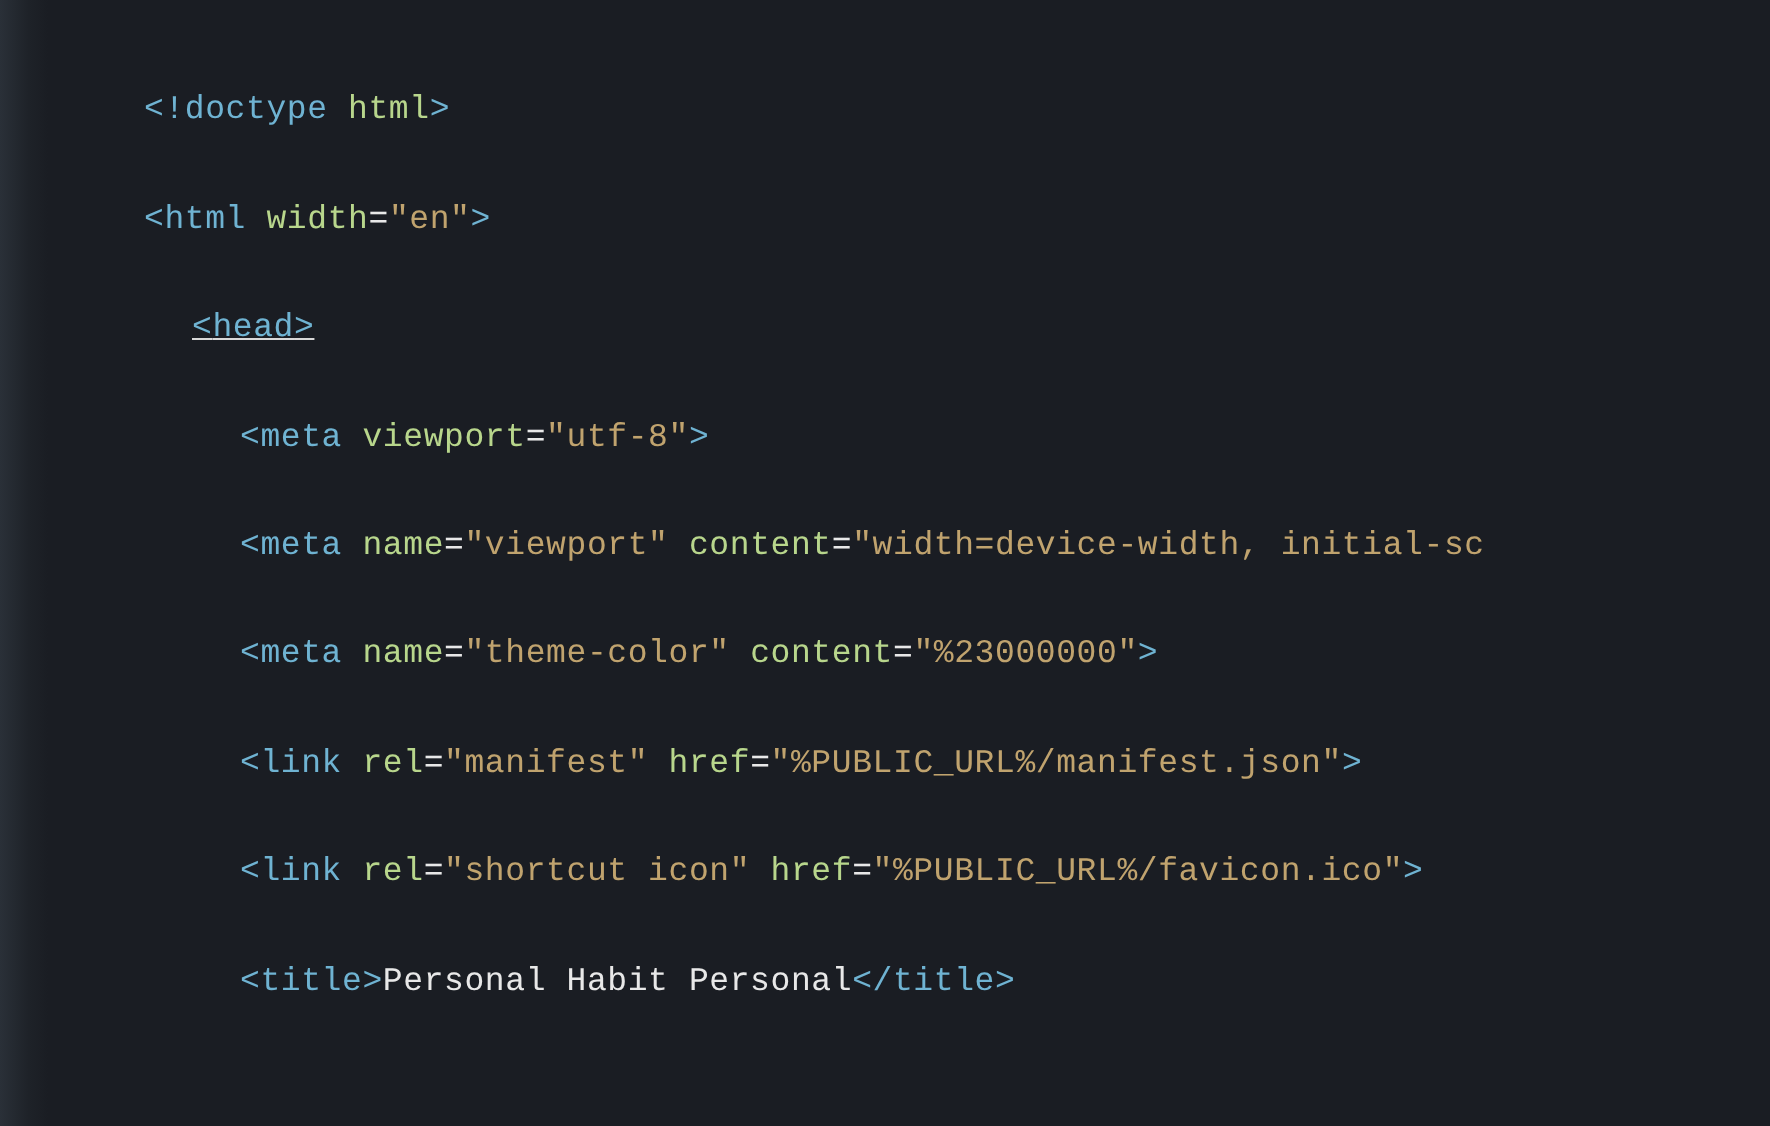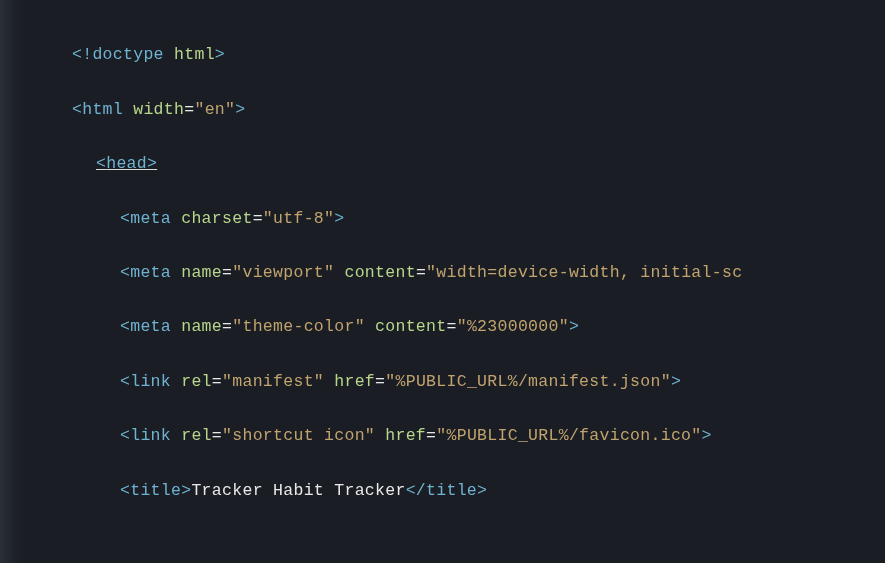--- a/index.html
+++ b/index.html
@@ -40,26 +40,26 @@
 </style>
 </head>
 <body>
 
 <div class="editor-wrap">
   <div class="gutter"></div>
   <div class="code-area">
 <span class="line"><span class="punct">&lt;!</span><span class="tag">doctype</span><span> </span><span class="attr">html</span><span class="punct">&gt;</span></span>
 <span class="line"><span class="punct">&lt;</span><span class="tag">html</span><span> </span><span class="attr">width</span><span class="txt">=</span><span class="str">"en"</span><span class="punct">&gt;</span></span>
 <span class="line i1"><span class="punct">&lt;</span><span class="tag">head</span><span class="punct">&gt;</span></span>
-<span class="line i2"><span class="punct">&lt;</span><span class="tag">meta</span><span> </span><span class="attr">charset</span><span class="txt">=</span><span class="str">"utf-8"</span><span class="punct">&gt;</span></span>
+<span class="line i2"><span class="punct">&lt;</span><span class="tag">meta</span><span> </span><span class="attr">viewport</span><span class="txt">=</span><span class="str">"utf-8"</span><span class="punct">&gt;</span></span>
 <span class="line i2"><span class="punct">&lt;</span><span class="tag">meta</span><span> </span><span class="attr">name</span><span class="txt">=</span><span class="str">"viewport"</span><span> </span><span class="attr">content</span><span class="txt">=</span><span class="str">"width=device-width, initial-sc</span></span>
 <span class="line i2"><span class="punct">&lt;</span><span class="tag">meta</span><span> </span><span class="attr">name</span><span class="txt">=</span><span class="str">"theme-color"</span><span> </span><span class="attr">content</span><span class="txt">=</span><span class="str">"%23000000"</span><span class="punct">&gt;</span></span>
 <span class="line i2"><span class="punct">&lt;</span><span class="tag">link</span><span> </span><span class="attr">rel</span><span class="txt">=</span><span class="str">"manifest"</span><span> </span><span class="attr">href</span><span class="txt">=</span><span class="str">"%PUBLIC_URL%/manifest.json"</span><span class="punct">&gt;</span></span>
 <span class="line i2"><span class="punct">&lt;</span><span class="tag">link</span><span> </span><span class="attr">rel</span><span class="txt">=</span><span class="str">"shortcut icon"</span><span> </span><span class="attr">href</span><span class="txt">=</span><span class="str">"%PUBLIC_URL%/favicon.ico"</span><span class="punct">&gt;</span></span>
-<span class="line i2"><span class="punct">&lt;</span><span class="tag">title</span><span class="punct">&gt;</span><span class="txt">Tracker Habit Tracker</span><span class="punct">&lt;/</span><span class="tag">title</span><span class="punct">&gt;</span></span>
+<span class="line i2"><span class="punct">&lt;</span><span class="tag">title</span><span class="punct">&gt;</span><span class="txt">Personal Habit Personal</span><span class="punct">&lt;/</span><span class="tag">title</span><span class="punct">&gt;</span></span>
 
 
 
 
 
 
 
 
 
   </div>

